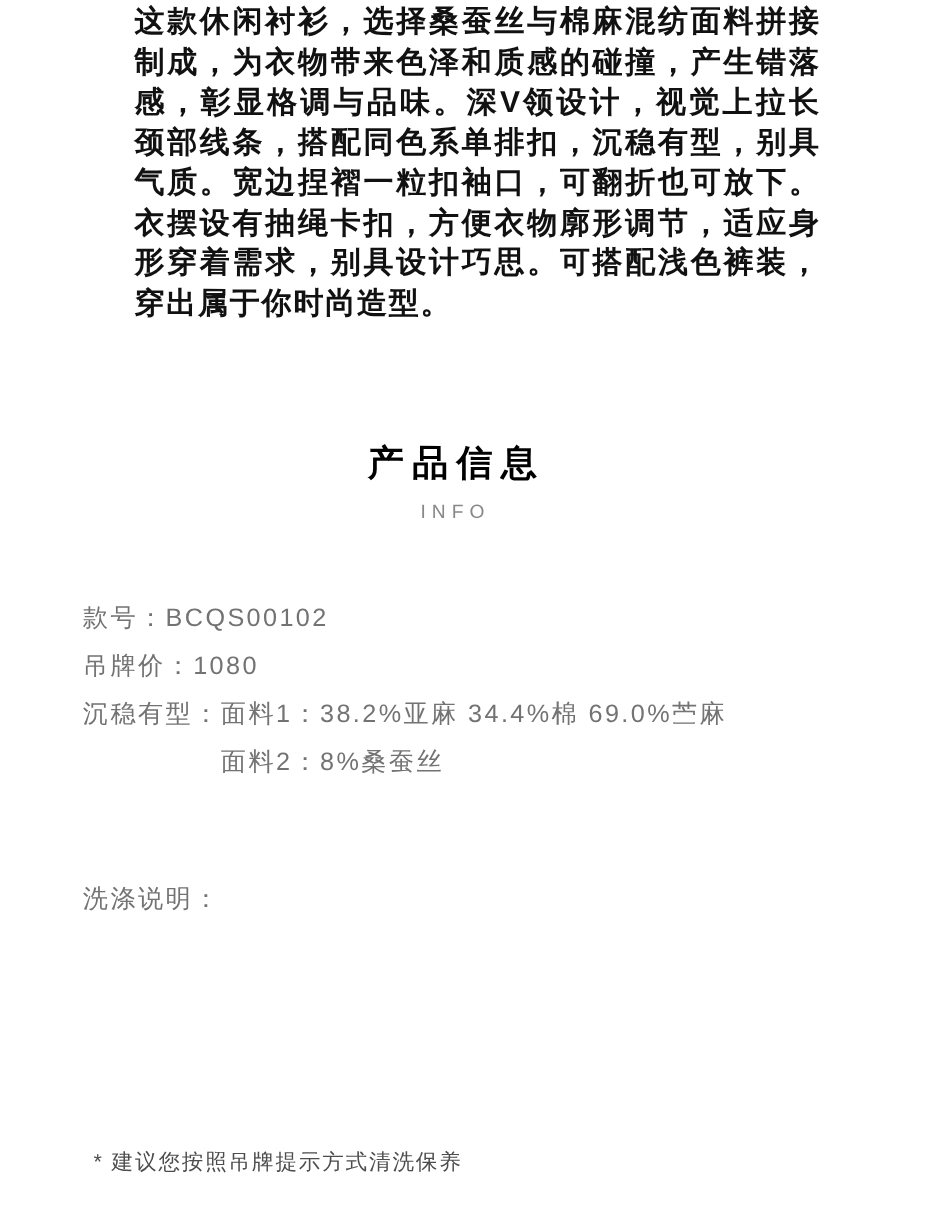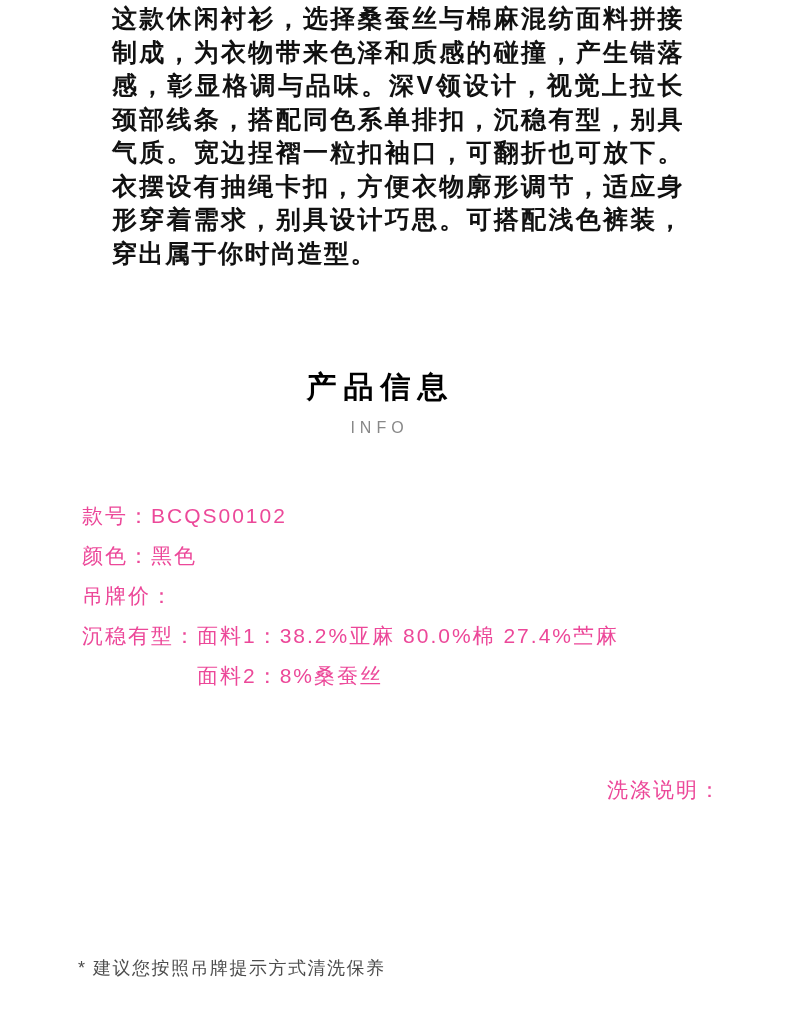--- a/index.html
+++ b/index.html
@@ -52,42 +52,41 @@
     color: #888888;
     letter-spacing: 5px;
     text-indent: 5px;
     line-height: 18px;
   }
 
   
   .product-info {
     position: absolute;
     top: 496px;
-    left: 82px;
+    left: 69px;
     width: 640px;
     font-size: 21px;
-    color: #ec4899;
+    color: #737373;
     letter-spacing: 2px;
   }
   .info-row {
     display: flex;
     align-items: flex-start;
     line-height: 40px;
   }
   .info-row .info-label {
     white-space: nowrap;
     flex-shrink: 0;
   }
   .info-row .info-content {
     flex: 1 1 auto;
   }
   .info-row.wash {
     margin-top: 70px;
     line-height: 48px;
-    justify-content: flex-end;
   }
 
   
   .footnotes {
     position: absolute;
     top: 948px;
     left: 78px;
     width: 660px;
     font-size: 18px;
     line-height: 40px;
@@ -105,33 +104,30 @@
   <div class="section-subtitle">INFO</div>
 </div>
 
 <div class="product-info">
 
   <div class="info-row">
     <span class="info-label">款号：</span>
     <div class="info-content">BCQS00102</div>
   </div>
 
-  <div class="info-row">
-    <span class="info-label">颜色：</span>
-    <div class="info-content">黑色</div>
-  </div>
 
   <div class="info-row">
     <span class="info-label">吊牌价：</span>
+    <div class="info-content">1080</div>
   </div>
 
   <div class="info-row">
     <span class="info-label">沉稳有型：</span>
     <div class="info-content">
-      <div>面料1：38.2%亚麻 80.0%棉 27.4%苎麻</div>
+      <div>面料1：38.2%亚麻 34.4%棉 69.0%苎麻</div>
       <div>面料2：8%桑蚕丝</div>
     </div>
   </div>
 
   <div class="info-row wash">
     <span class="info-label">洗涤说明：</span>
   </div>
 
 </div>
 

